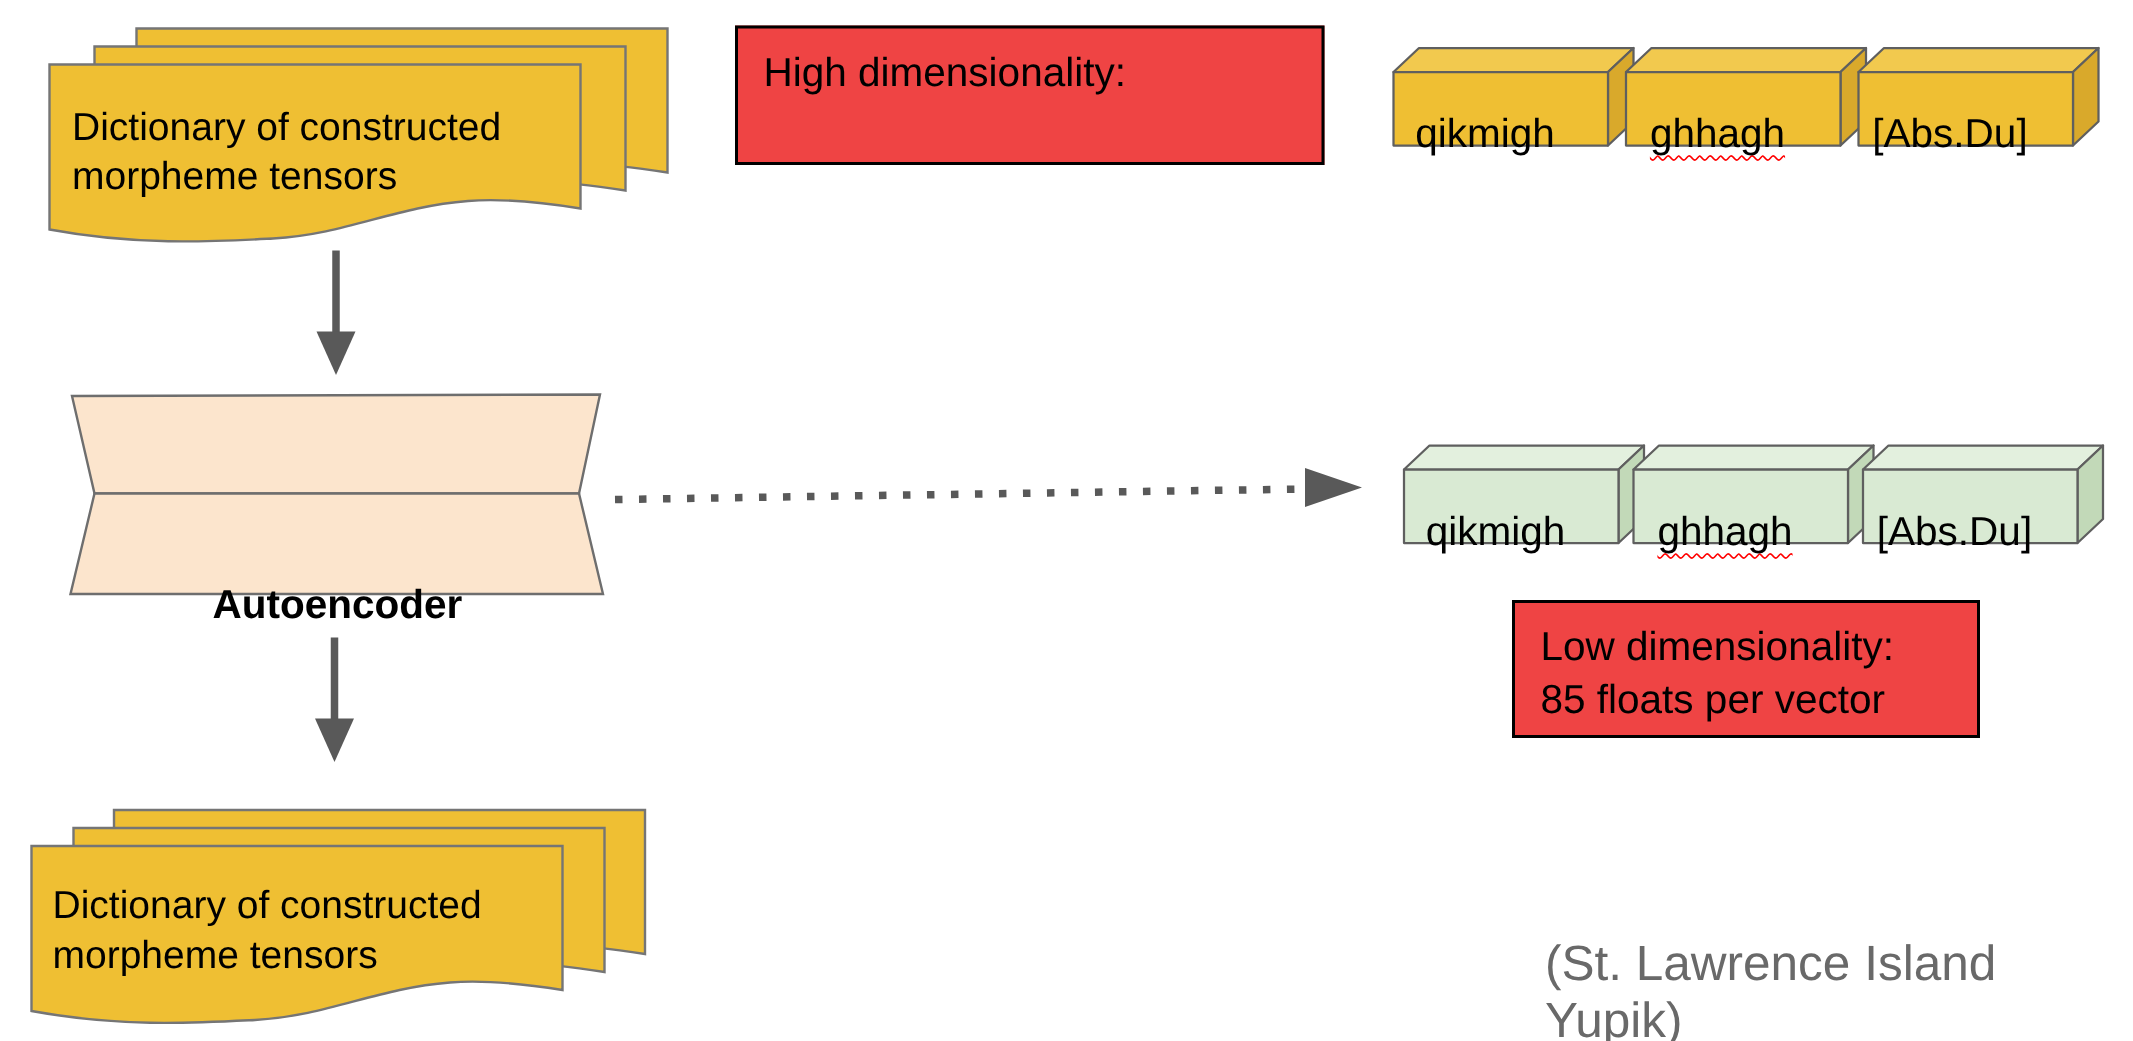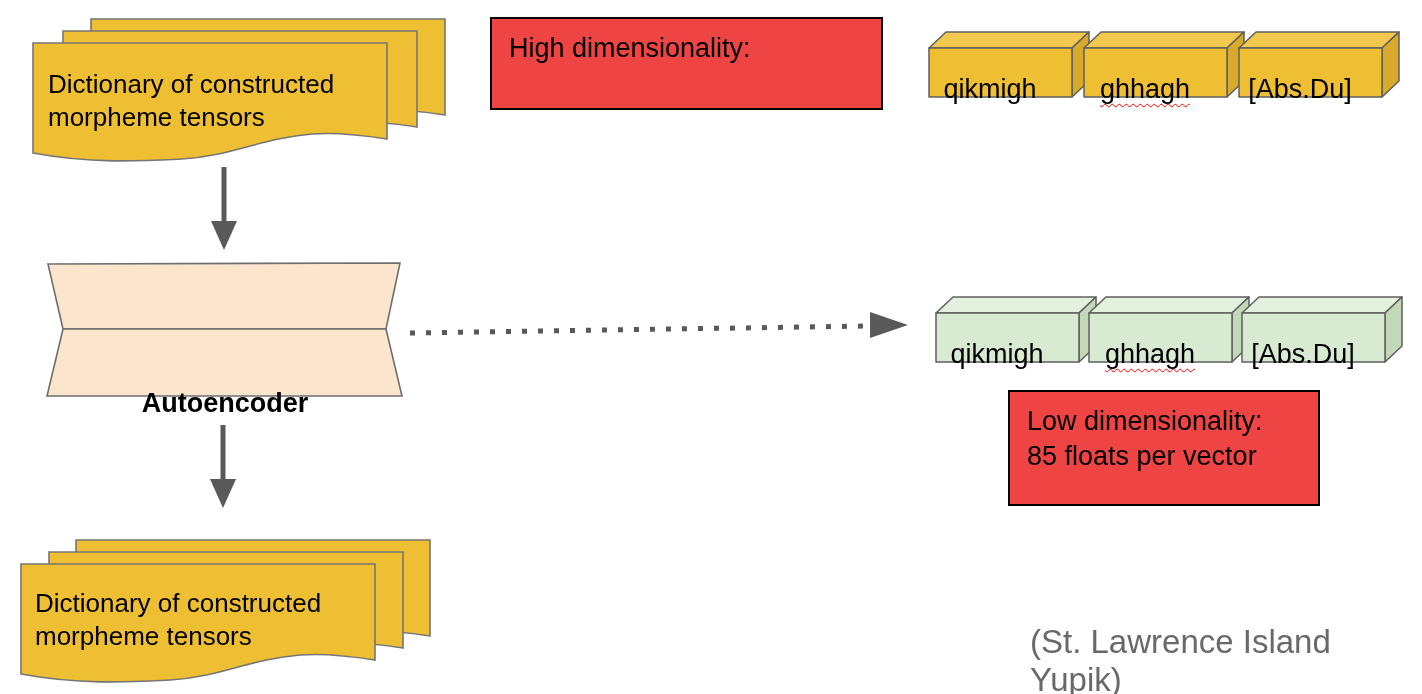--- a/index.html
+++ b/index.html
@@ -152,21 +152,21 @@
   </div>
   <div class="cube" style="left:1241px; top:294px;">
     <svg width="162" height="70" viewBox="0 0 162 70">
       <polygon points="1,19 18,3 161,3 144,19" fill="#e3f0de"></polygon>
       <polygon points="144,19 161,3 161,52 144,68" fill="#c2d9b8"></polygon>
       <polygon points="1,19 144,19 144,68 1,68" fill="#d9ead3"></polygon>
     </svg>
     <span class="cube-label">[Abs.Du]</span>
   </div>
 
-  <div class="note" style="left:1008px; top:390px; width:312px; height:116px;">
+  <div class="note" style="left:1008px; top:400px; width:312px; height:92px;">
     <div>Low dimensionality:</div>
     <div>85 floats per vector</div>
   </div>
 
   <svg class="abs" style="left:208px; top:424px;" width="30" height="85" viewBox="0 0 30 85">
     <line class="arrow-stroke" x1="15" y1="1" x2="15" y2="56"></line>
     <polygon class="arrow-fill" points="2,55 28,55 15,84"></polygon>
   </svg>
 
   <div class="doc-stack" style="left:20px; top:539px;">

